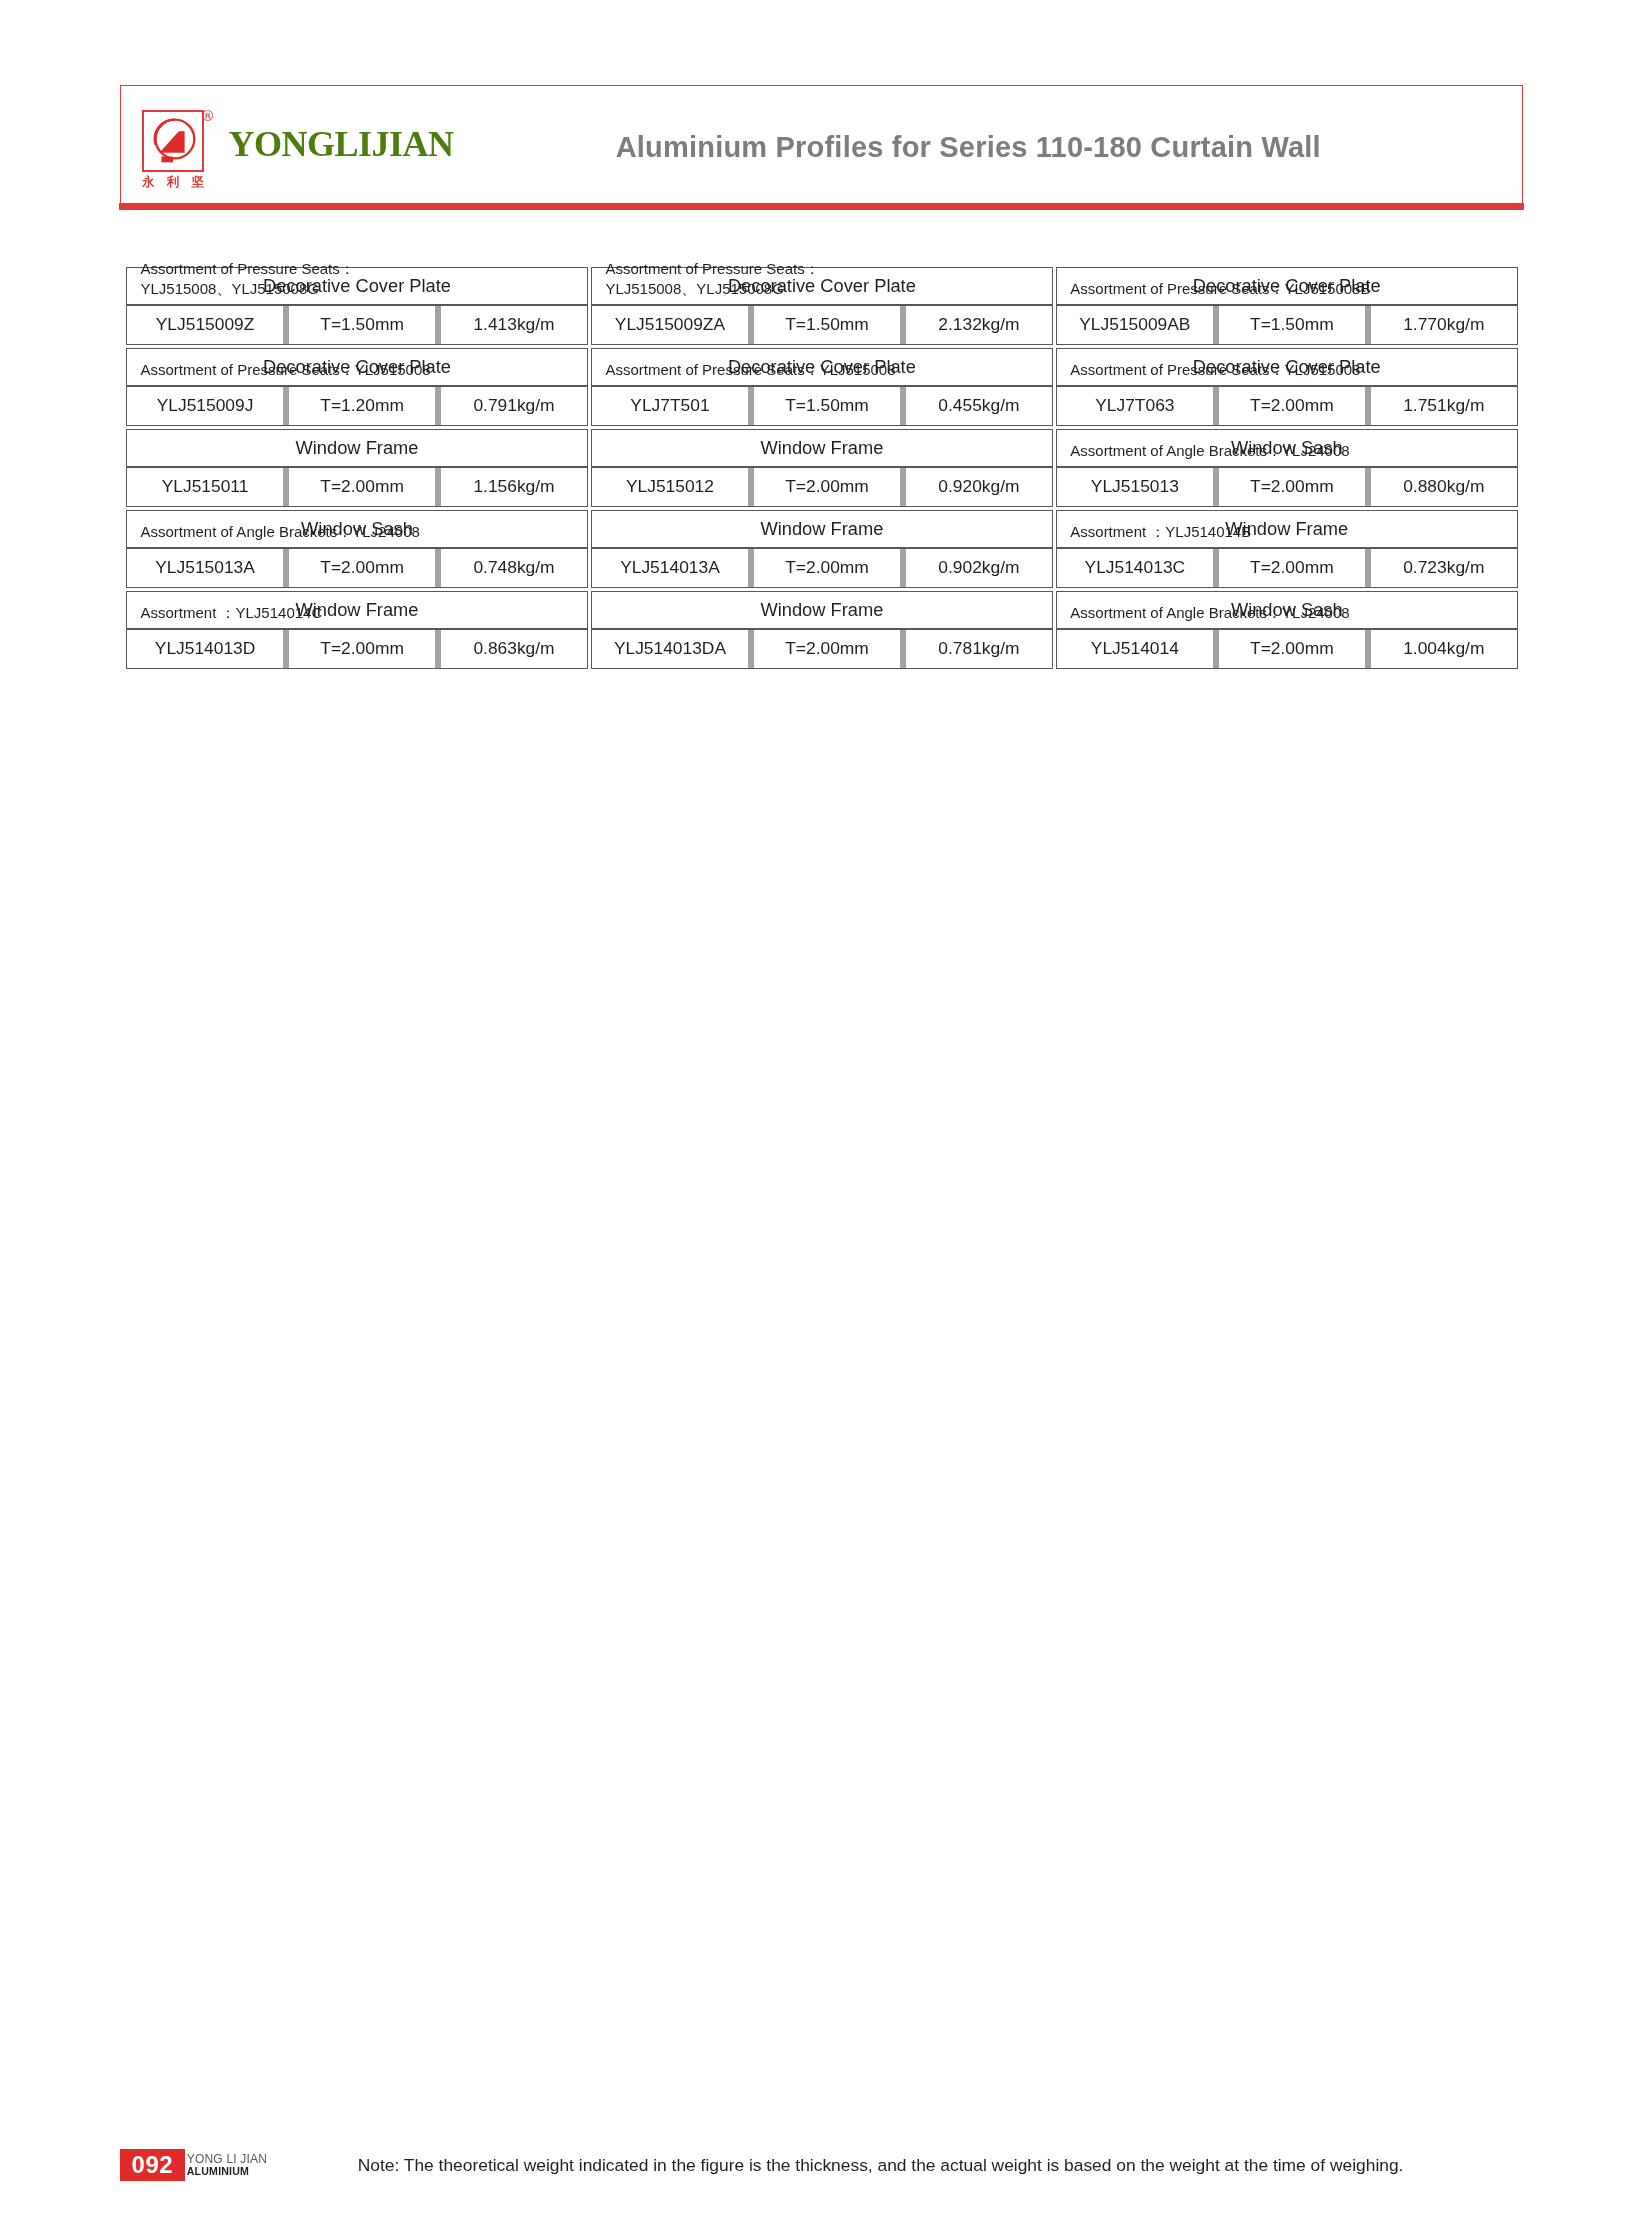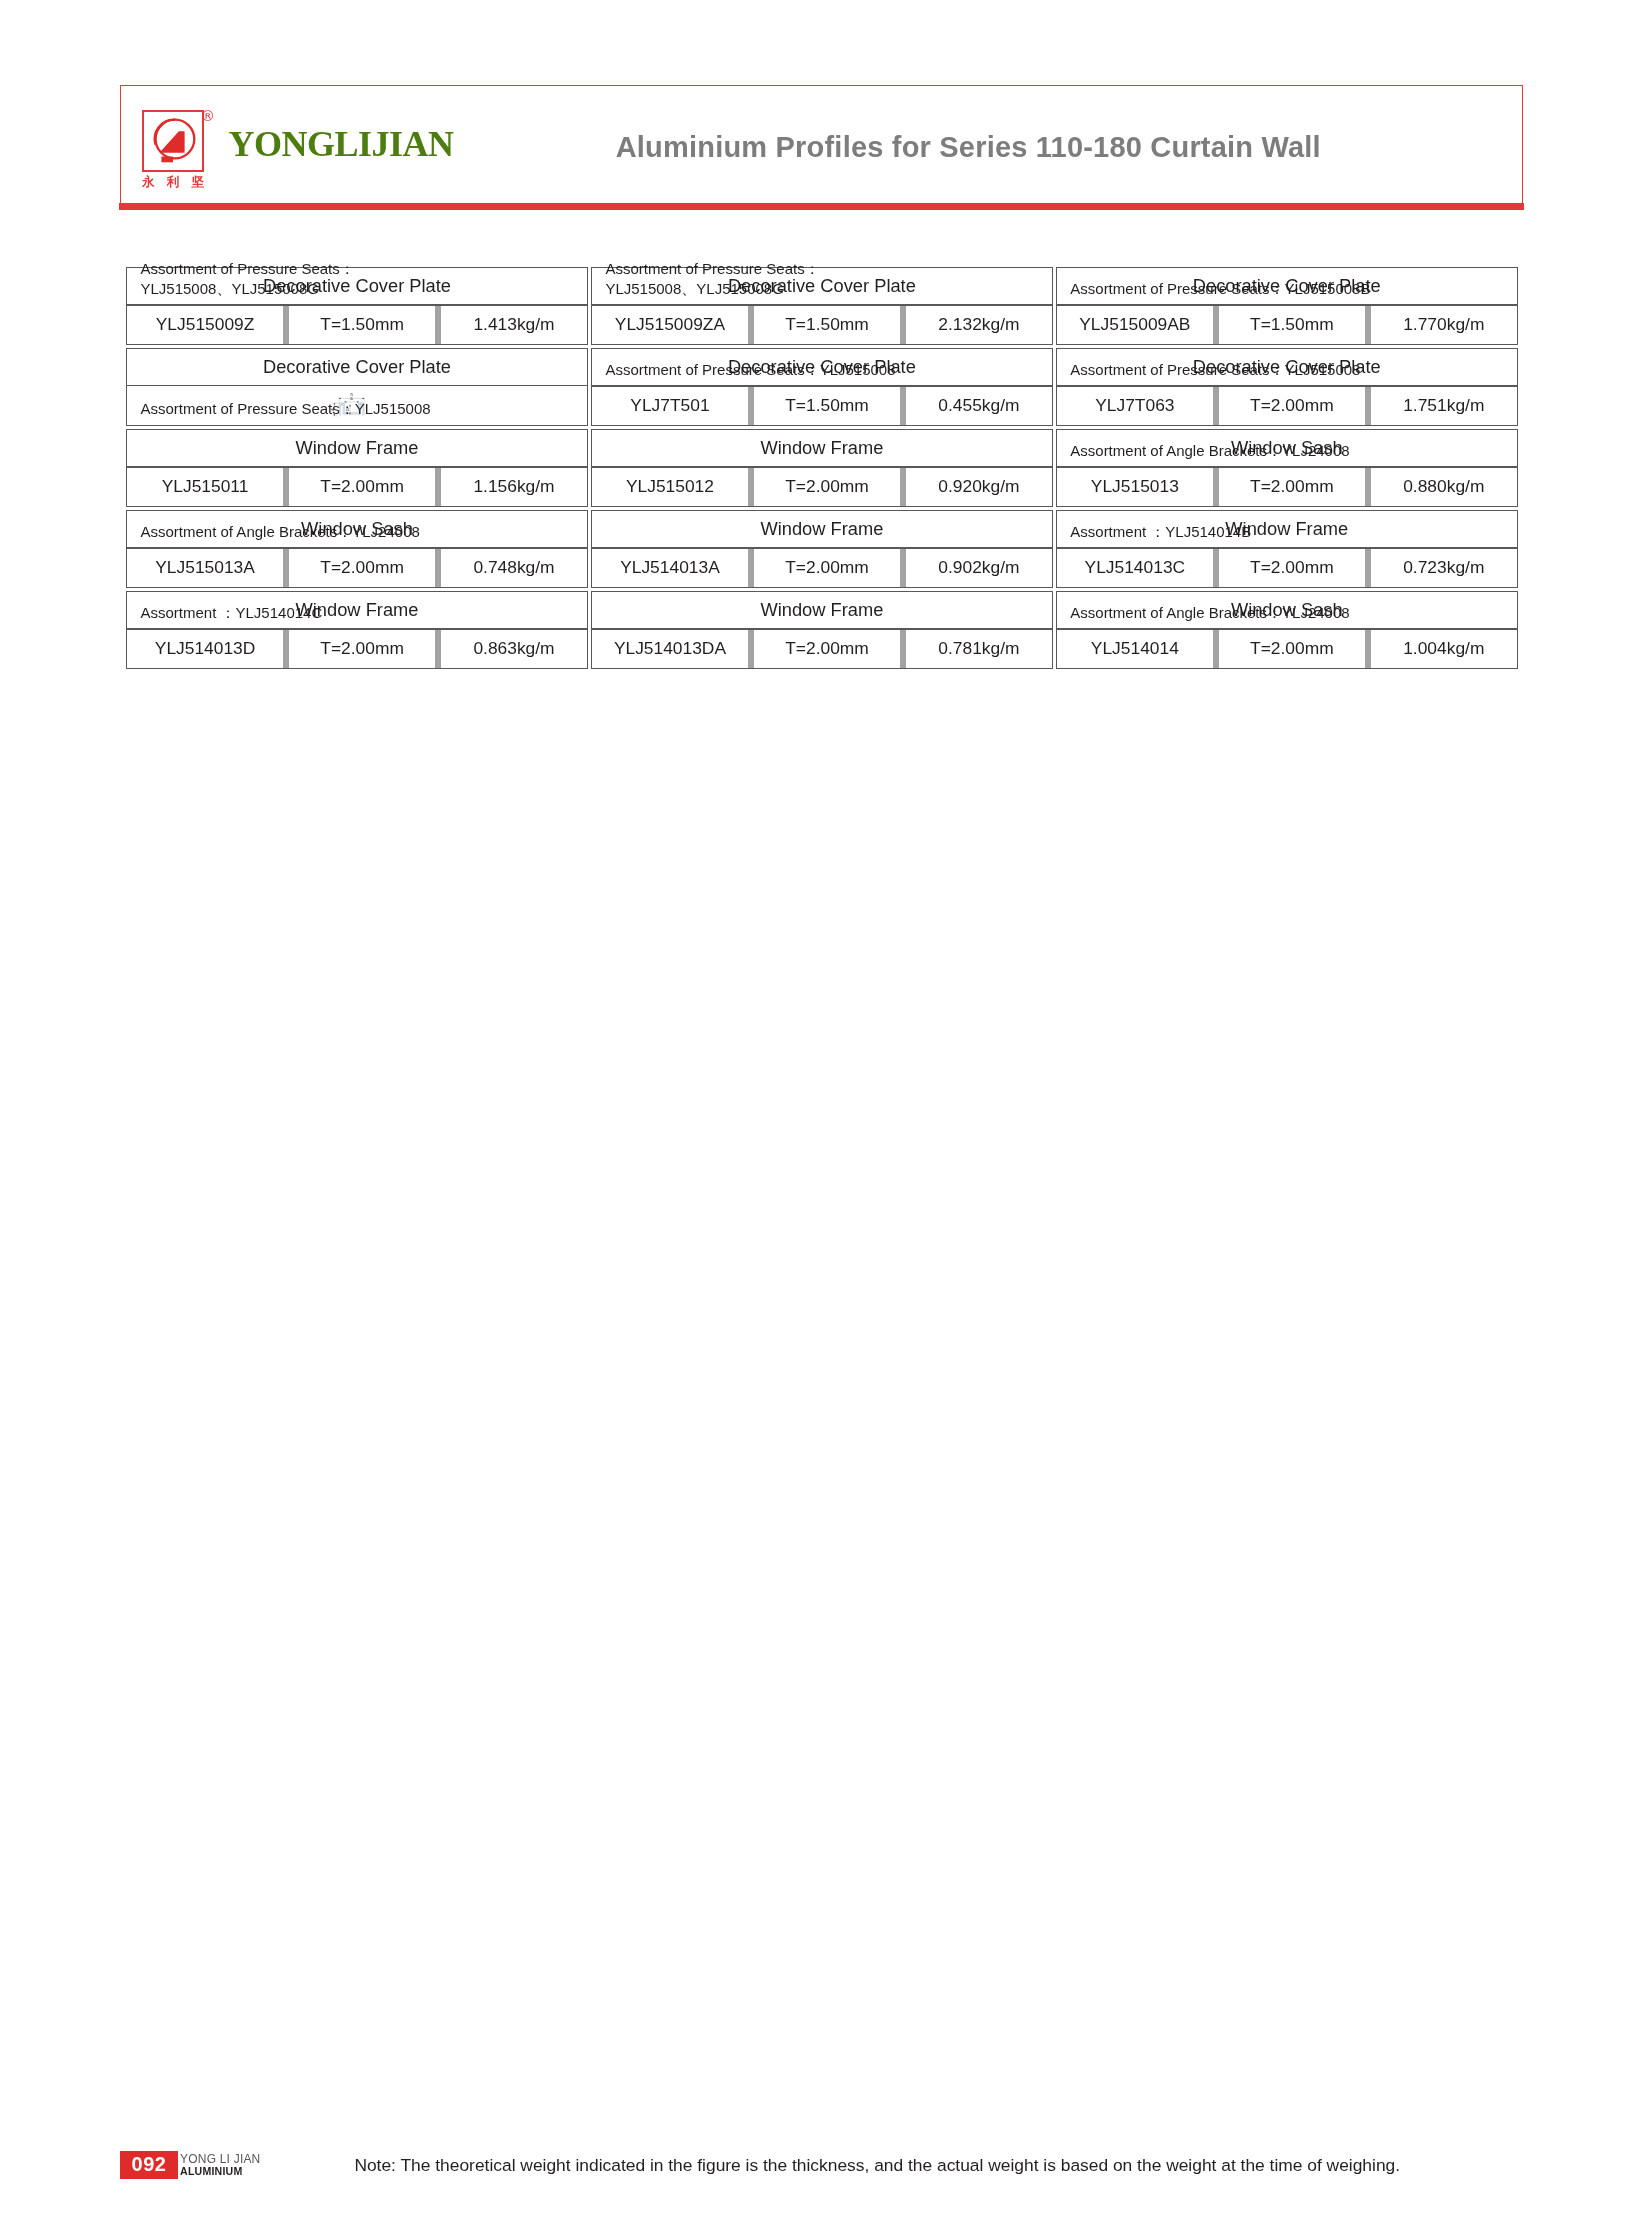--- a/index.html
+++ b/index.html
@@ -90,21 +90,21 @@
 
   
   .footer{
     position:absolute; left:120px; top:2143px; width:1403px; height:44px;
     display:flex; align-items:center;
   }
   .pagebadge{
     display:flex; align-items:center; flex:none;
   }
   .pagenum{
-    background:#e02b2b; color:#fff; font-weight:bold; font-size:20px;
+    background:#e02b2b; color:#fff; font-weight:bold; font-size:24px;
     padding:1.9px 11.6px 2.9px 11.6px; letter-spacing:0.5px;
   }
   .brandsm{
     margin-left:2px; line-height:1.05;
   }
   .brandsm .b1{ font-size:12px; color:#58585a; letter-spacing:0.2px; }
   .brandsm .b2{ font-size:10.6px; color:#231f20; font-weight:bold; letter-spacing:0.2px; }
   .note{
     flex:1; text-align:center; font-size:17.4px; color:#231f20;
     padding-right:29px;
@@ -282,20 +282,25 @@
             <line x1="200" y1="106" x2="200" y2="160"></line>
             <path d="M200 106 l-3.2 8 h6.4 Z" fill="#231f20"></path>
             <path d="M200 160 l-3.2 -8 h6.4 Z" fill="#231f20"></path>
           </g>
           <text x="209" y="58" font-size="17" fill="#231f20" text-anchor="middle" font-family="Liberation Sans, sans-serif">75</text>
           <text x="209" y="80" font-size="17" fill="#231f20" text-anchor="middle" font-family="Liberation Sans, sans-serif">45</text>
           <text x="108" y="132" font-size="17" fill="#231f20" text-anchor="middle" font-family="Liberation Sans, sans-serif" transform="rotate(-90 108 132)">40</text>
           <text x="196" y="133" font-size="16" fill="#231f20" text-anchor="middle" font-family="Liberation Sans, sans-serif" transform="rotate(-90 196 133)">25</text>
         </svg>
         <div class="cell-note nw">Assortment of Pressure Seats：YLJ515008</div>
+      </div>
+      <div class="cell-spec">
+        <div class="spec-c code">YLJ515009J</div>
+        <div class="spec-c th">T=1.20mm</div>
+        <div class="spec-c wt">0.791kg/m</div>
       </div>
     </div>
 
     <div class="cell">
       <div class="cell-title">Decorative Cover Plate</div>
       <div class="cell-body" style="height:212px;">
         <svg class="draw" viewBox="0 0 479 220">
           <g stroke="#7b95a8" stroke-width="1.4" fill="#dfe8ee">
             <path d="M132 116 L212 116 L212 128 L232 128 L232 116 L316 116 L316 126 L240 126 L240 138 L204 138 L204 126 L140 126 L140 148 L132 148 Z"></path>
             <path d="M316 116 L316 148 L308 148 L308 126 L316 126 Z"></path>

